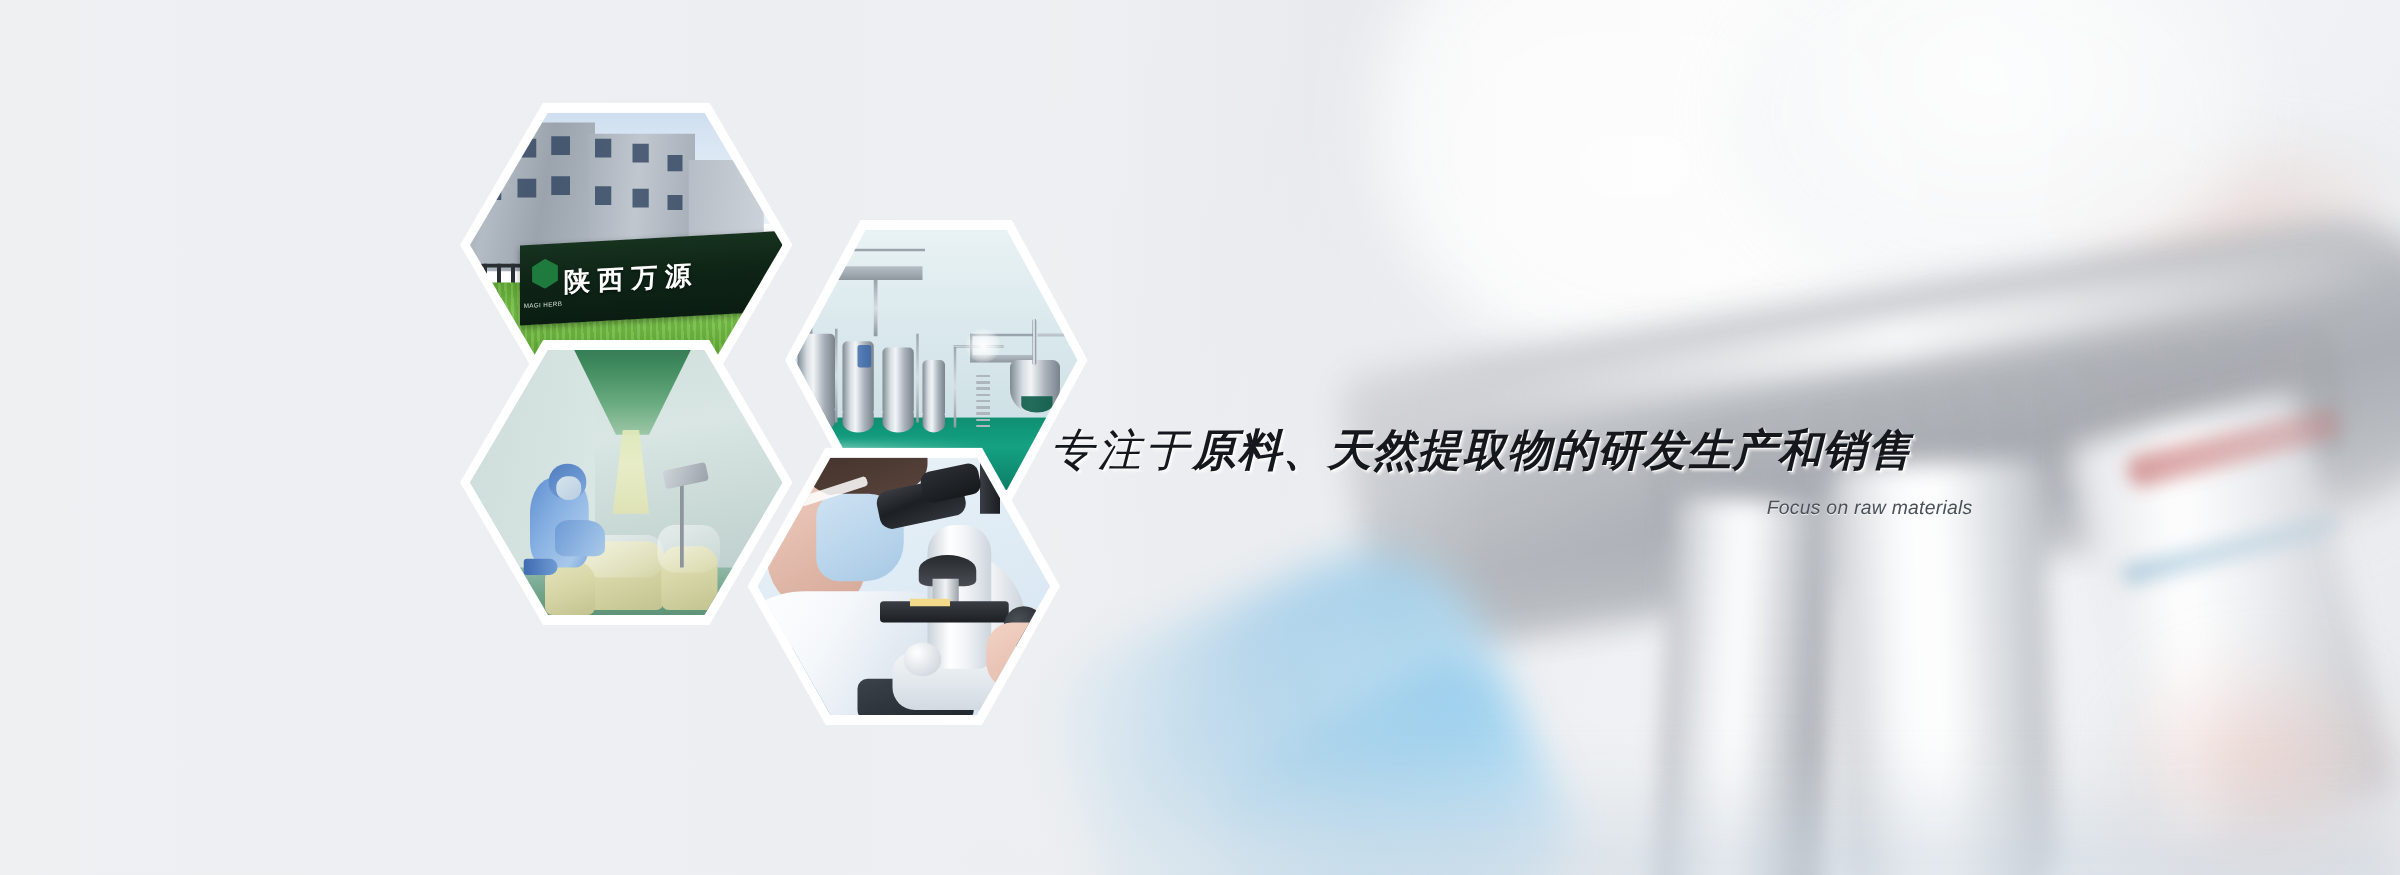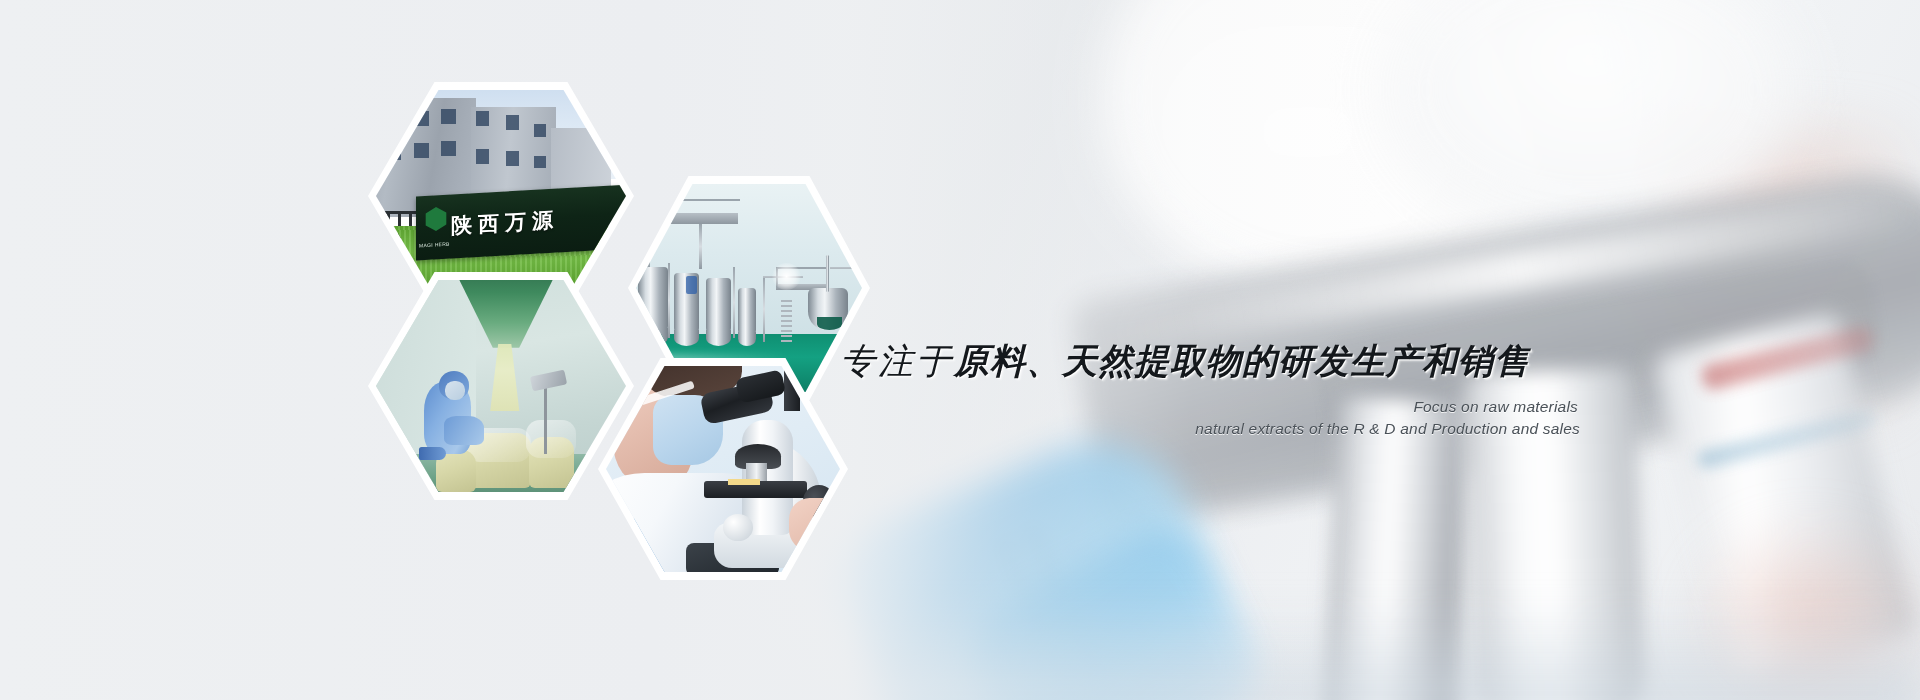--- a/index.html
+++ b/index.html
@@ -440,17 +440,16 @@
       </div>
     </div>
 
   </div>
 
   <div class="copy">
     <h1 class="headline"><span class="lead">专注于</span><span class="emph">原料、天然提取物的研发生产和销售</span></h1>
 
     <p class="sub">
       <span class="line line1">Focus on raw materials</span>
-      <span class="line line2">natural extracts of the R &amp; D and Production and sales</span>
     </p>
   </div>
 
 </div>
 
 </body></html>

